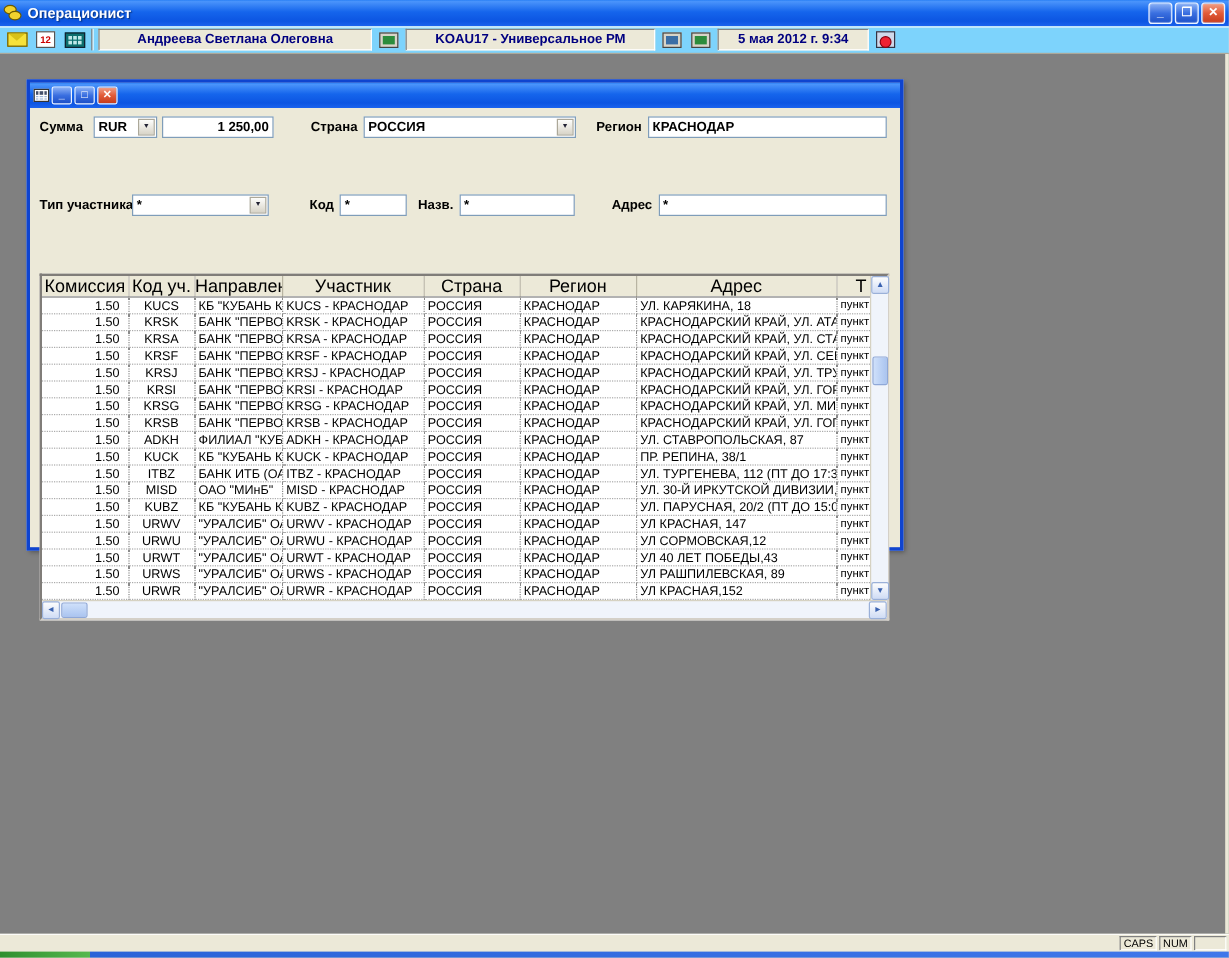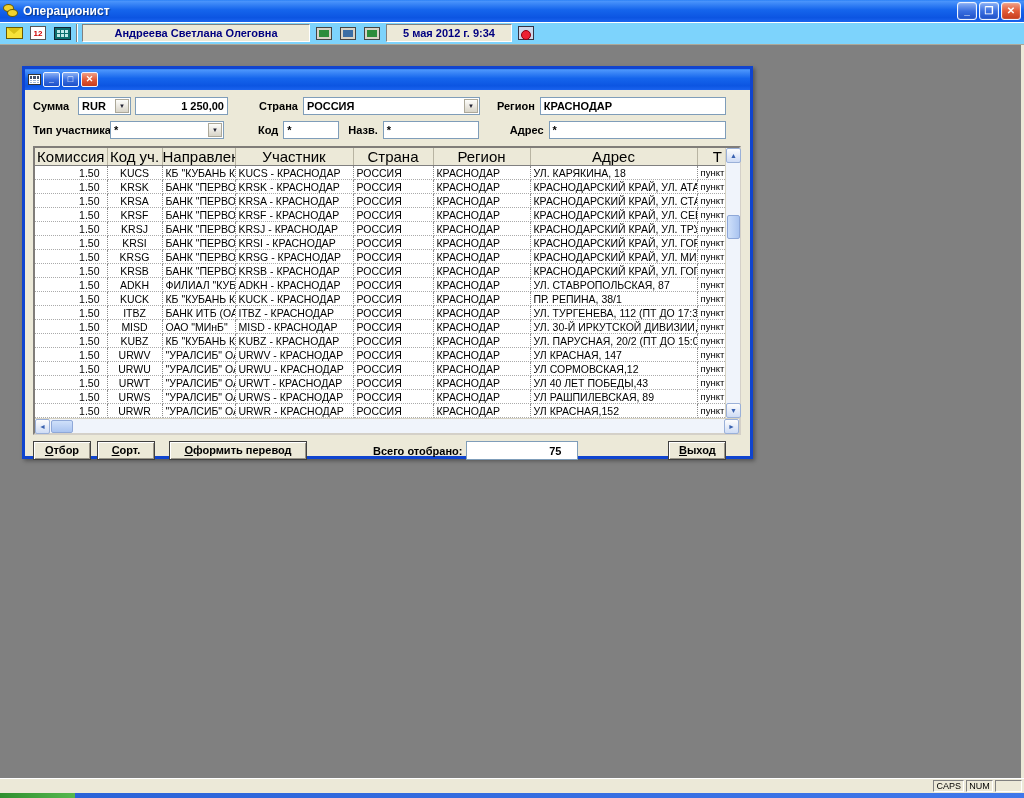--- a/index.html
+++ b/index.html
@@ -74,21 +74,21 @@
     background:linear-gradient(180deg,#2a80f5 0%,#4a94fb 6%,#1565ec 45%,#0c55e2 80%,#1b63ee 100%); }
   .dlg-title-text { color:#fff; font-weight:bold; font-size:11px; margin-left:4px; flex:1 1 auto; }
   .grid-ico { width:13px; height:11px; background:#fff; border:1px solid #333;
     display:grid; grid-template-columns:1fr 1fr 1fr; grid-template-rows:3px 1fr 1fr; gap:1px;
     padding:1px; } .grid-ico i { background:#9db6d8; } .grid-ico i.h { background:#44506b; }
   .dlg-btn { width:17px; height:15px; border-radius:2px; border:1px solid #eef4ff; color:#fff;
     font-size:9px; line-height:13px; text-align:center; font-weight:bold;
     background:linear-gradient(180deg,#8ab0f5 0%,#3a6fe0 50%,#1d50c8 100%); margin-left:2px; }
   .dlg-btn.close { background:linear-gradient(180deg,#f0a088 0%,#e25b38 50%,#c63c1d 100%); }
 
-  .dlg-client { flex:1 1 auto; padding:5px 24px 6px 8px; display:flex; flex-direction:column; }
+  .dlg-client { flex:1 1 auto; padding:5px 11px 6px 8px; display:flex; flex-direction:column;gap:41px; }
 
   .filter-row { display:flex; align-items:center; height:22px; margin-bottom:2px; white-space:nowrap; }
   .flabel { font-weight:bold; font-size:11px; padding-right:5px; }
   .field { height:18px; background:#fff; border:1px solid #7F9DB9; display:flex; align-items:center;
     padding:0 3px; font-size:11px; overflow:hidden; }
   .field.bold { font-weight:bold; }
   .combo { position:relative; padding-right:16px; }
   .combo .drop { position:absolute; right:1px; top:1px; bottom:1px; width:14px;
     background:linear-gradient(180deg,#fdfdfb,#d8d4c8); border:1px solid #aca899;
     display:flex; align-items:center; justify-content:center; font-size:6px; color:#223; }
@@ -175,20 +175,21 @@
           <i></i>
           <i></i>
           <i></i>
         </span>
       </span>
     <span class="tb-sep" data-name="toolbar-separator"></span>
     <span class="tb-panel" style="width:228px" data-name="operator-panel">Андреева Светлана Олеговна</span>
     <span class="tb-ico" data-name="operator-key-icon">
         <span class="pc-ico green"></span>
       </span>
+    <span class="tb-panel" style="width:208px" data-name="workstation-panel">KOAU17 - Универсальное РМ</span>
     <span class="tb-ico" data-name="workstation-icon">
         <span class="pc-ico"></span>
       </span>
     <span class="tb-ico" data-name="database-icon">
         <span class="pc-ico green"></span>
       </span>
     <span class="tb-panel" style="width:126px" data-name="datetime-panel">5 мая 2012 г.  9:34</span>
     <span class="tb-ico" data-name="session-timer-icon">
         <span class="clock-ico"></span>
       </span>
@@ -463,28 +464,20 @@
             </div>
           </div>
           <div class="hscroll" data-name="horizontal-scrollbar">
             <span class="sc-btn arr-left" data-name="scroll-left-icon"></span>
             <span class="hthumb" data-name="horizontal-scroll-thumb"></span>
             <span class="hspacer"></span>
             <span class="sc-btn arr-right" data-name="scroll-right-icon"></span>
           </div>
         </div>
 
-        <div class="btn-row" data-name="dialog-button-row">
-          <span class="wbtn btn-otbor" data-name="select-button">Отбор</span>
-          <span class="wbtn btn-sort" data-name="sort-button">Сорт.</span>
-          <span class="wbtn btn-transfer" data-name="make-transfer-button">Оформить перевод</span>
-          <span class="total-label" data-name="total-selected-label">Всего отобрано:</span>
-          <span class="field total-field" data-name="total-selected-value">75</span>
-          <span class="wbtn btn-exit" data-name="exit-button">Выход</span>
-        </div>
 
       </div>
     </div>
   </div>
 
   <div class="statusbar" data-name="statusbar">
     <span class="sb-panel" data-name="caps-indicator">CAPS</span>
     <span class="sb-panel" data-name="num-indicator">NUM</span>
     <span class="sb-panel" style="width:27px" data-name="scroll-indicator"></span>
   </div>

